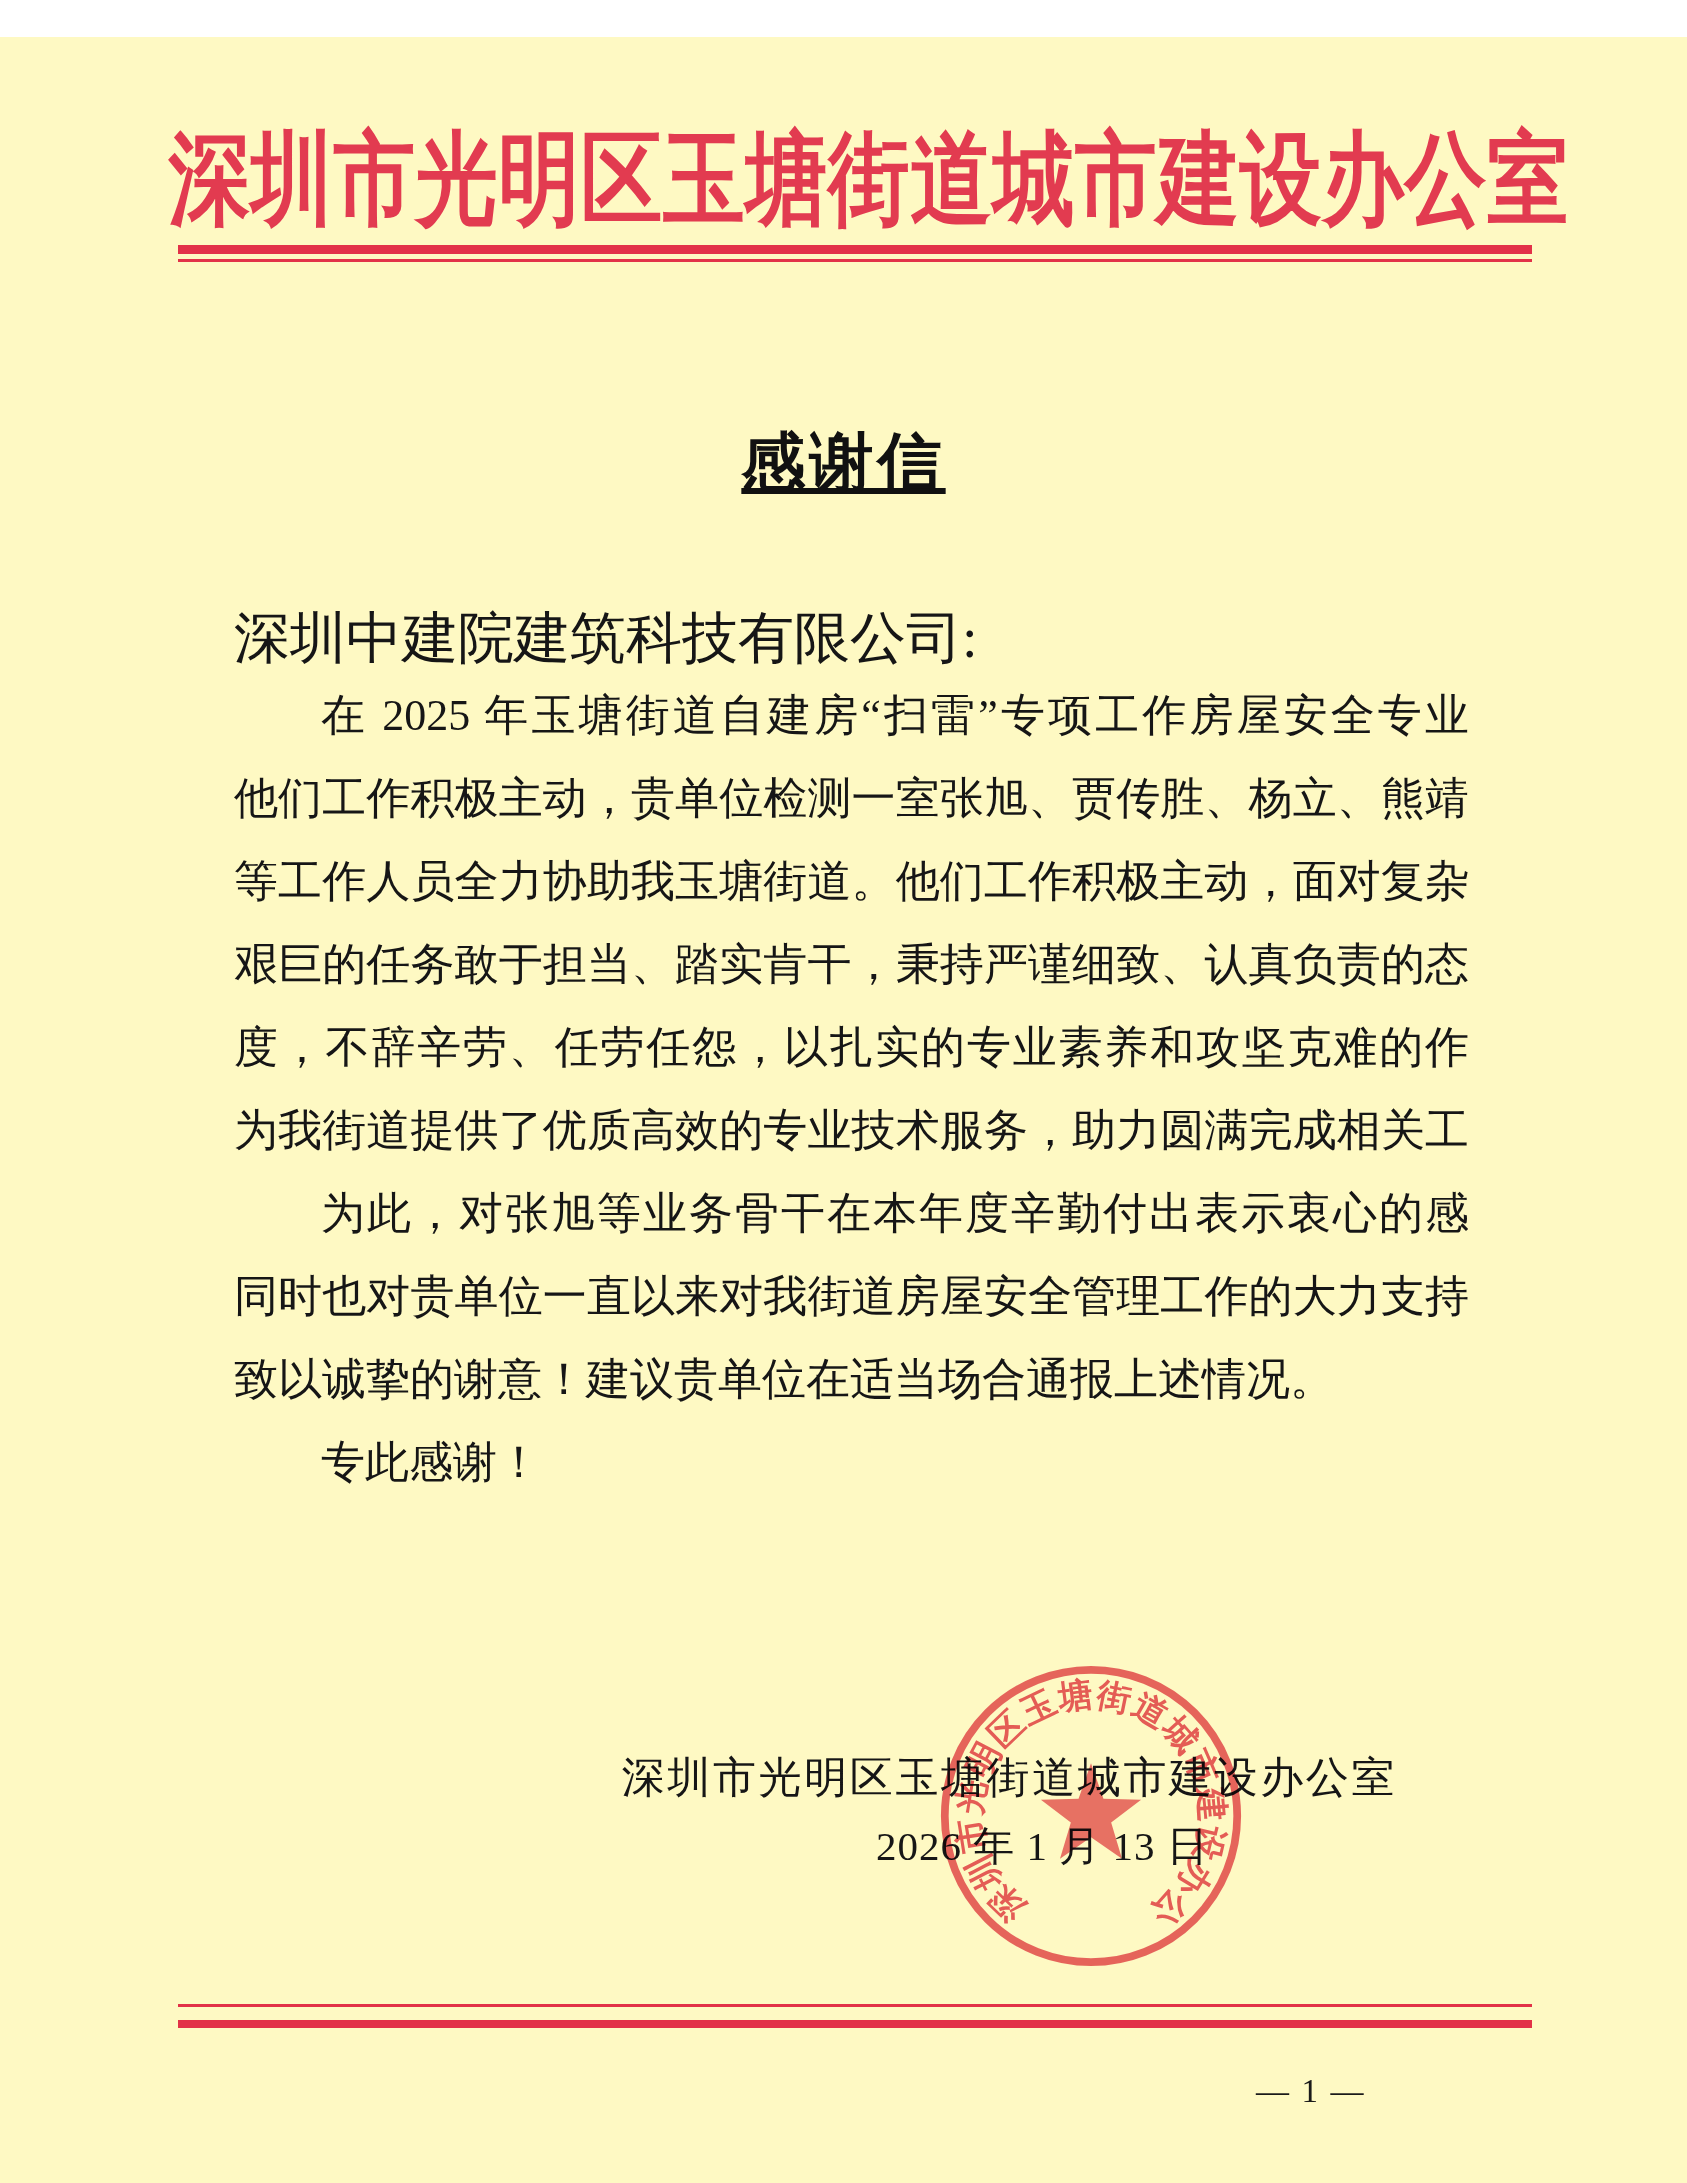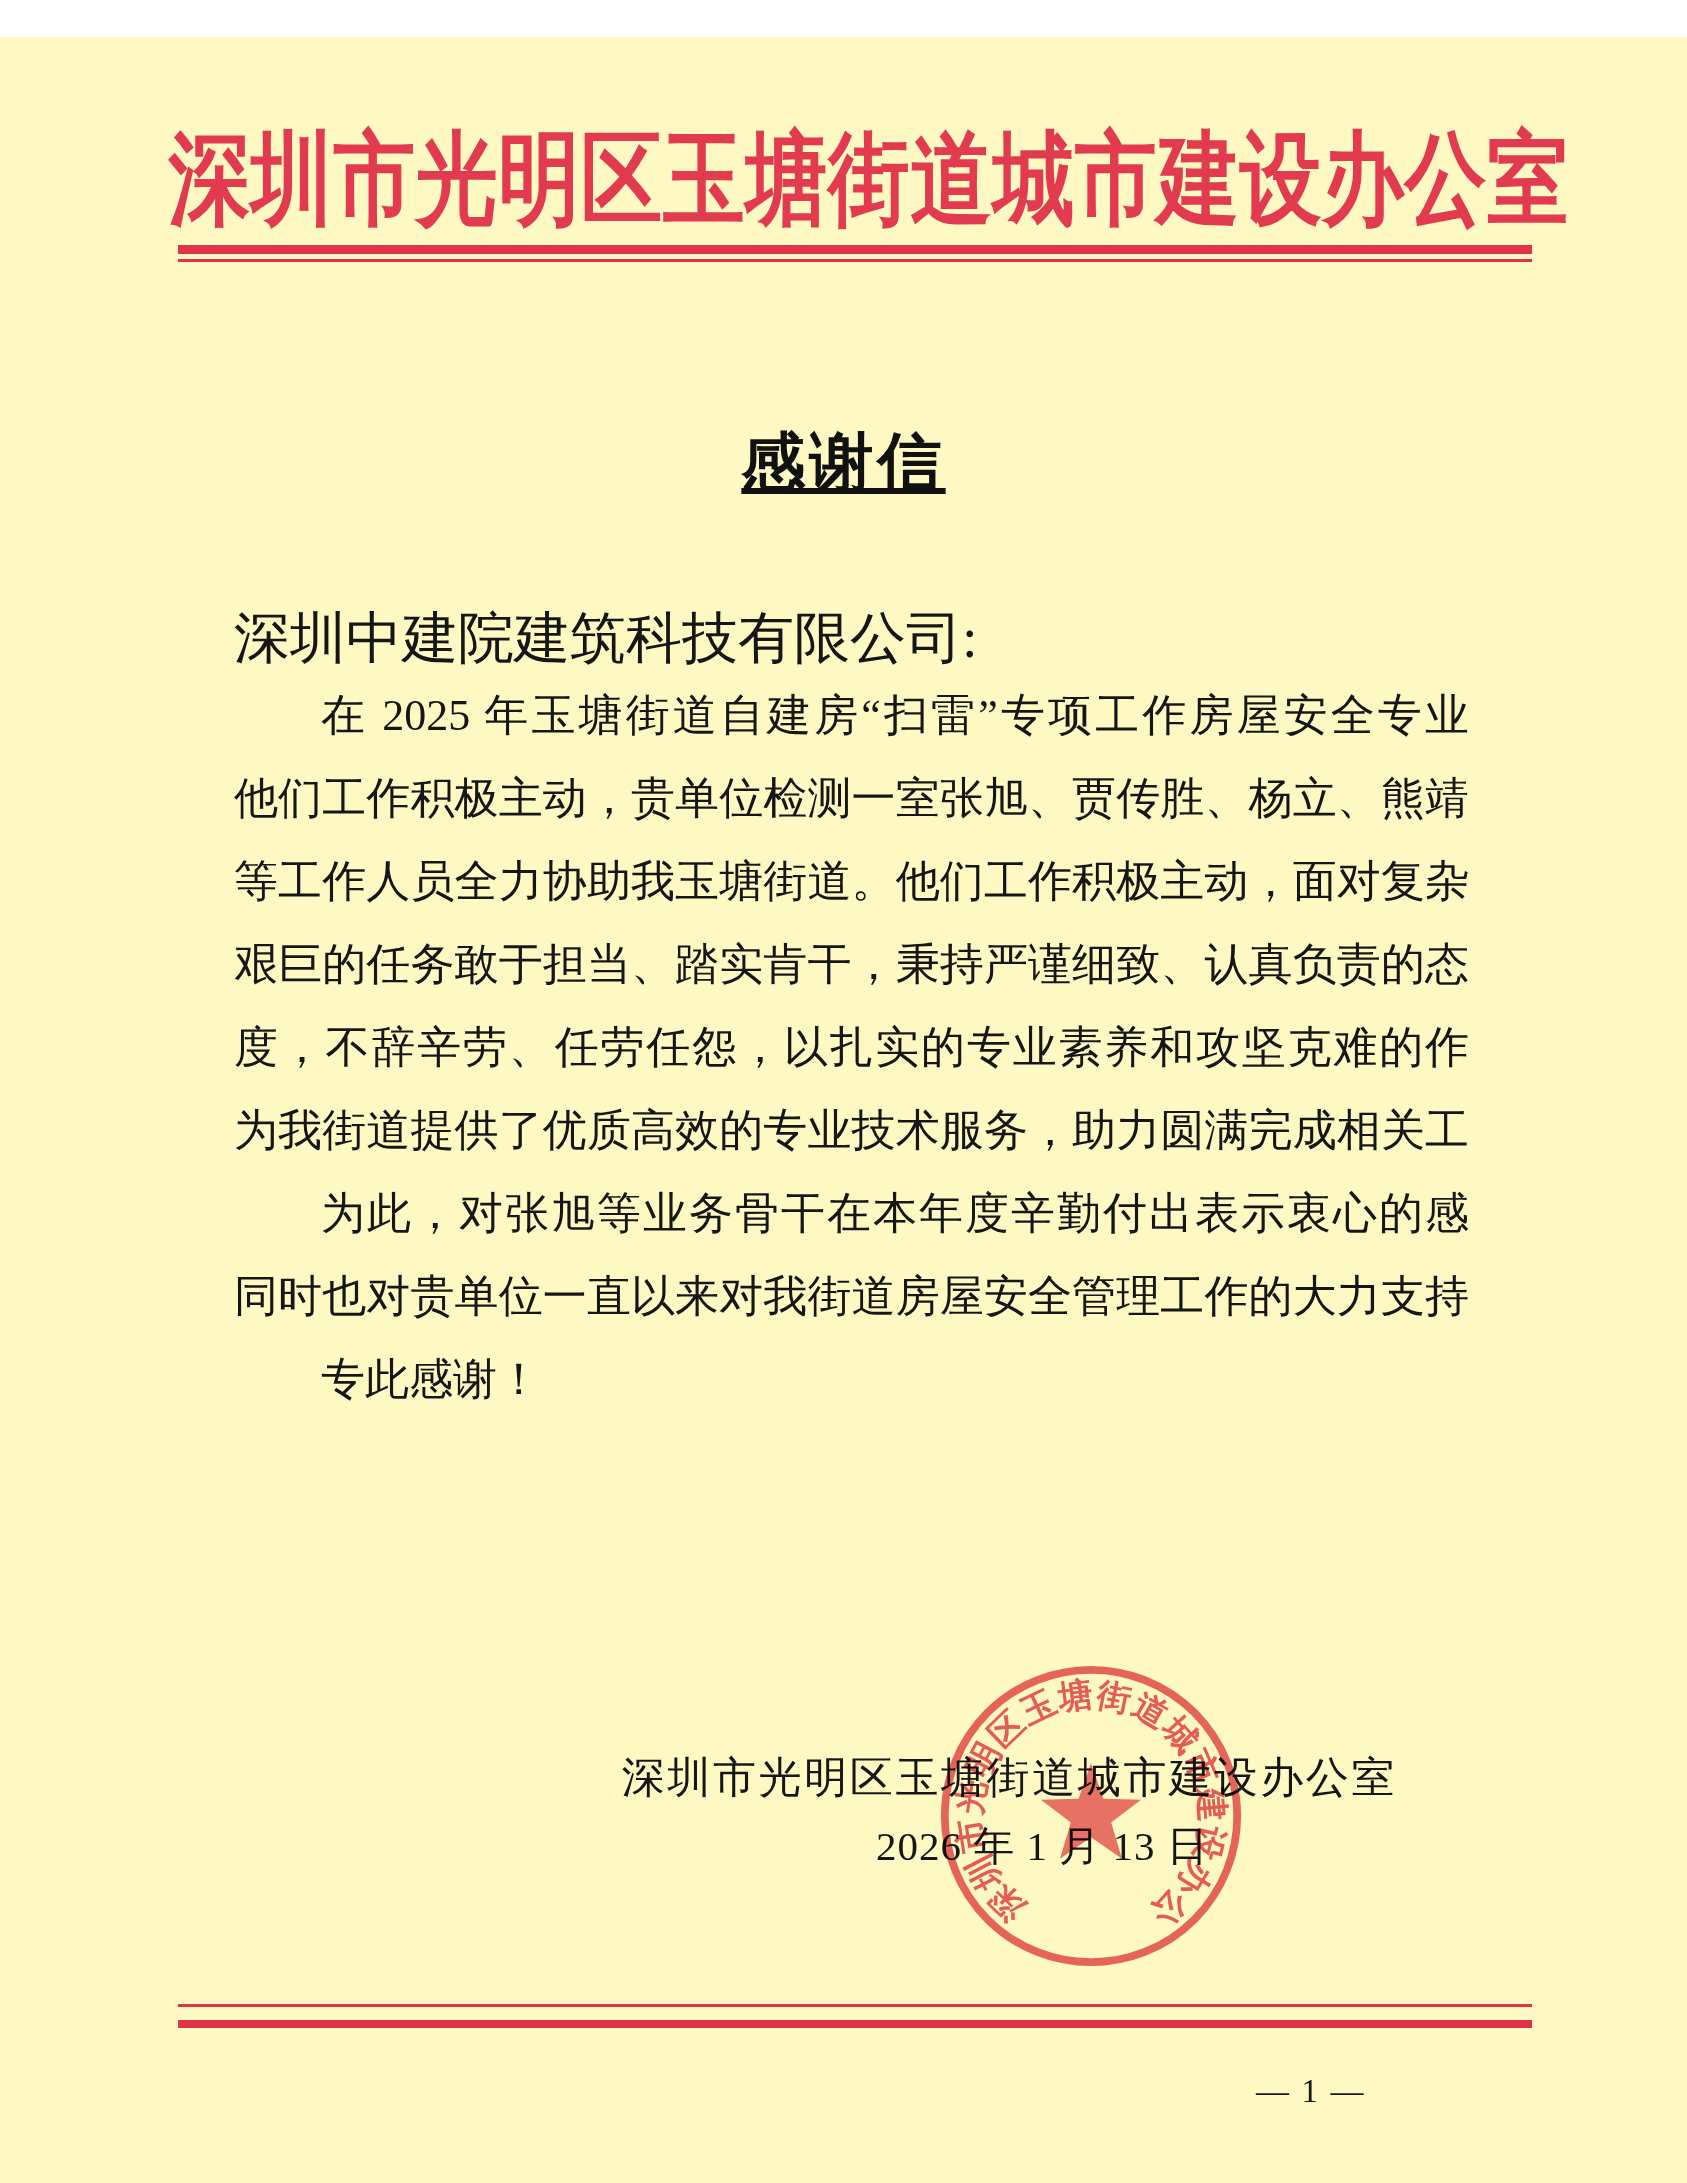--- a/index.html
+++ b/index.html
@@ -125,20 +125,21 @@
 
   <div class="body-block">
     <div class="body-line indent justify">在 2025 年玉塘街道自建房“扫雷”专项工作房屋安全专业</div>
     <div class="body-line justify">他们工作积极主动，贵单位检测一室张旭、贾传胜、杨立、熊靖杰</div>
     <div class="body-line justify">等工作人员全力协助我玉塘街道。他们工作积极主动，面对复杂</div>
     <div class="body-line justify">艰巨的任务敢于担当、踏实肯干，秉持严谨细致、认真负责的态</div>
     <div class="body-line justify">度，不辞辛劳、任劳任怨，以扎实的专业素养和攻坚克难的作风，</div>
     <div class="body-line justify">为我街道提供了优质高效的专业技术服务，助力圆满完成相关工</div>
     <div class="body-line indent justify">为此，对张旭等业务骨干在本年度辛勤付出表示衷心的感谢，</div>
     <div class="body-line justify">同时也对贵单位一直以来对我街道房屋安全管理工作的大力支持</div>
+    <div class="body-line">致以诚挚的谢意！建议贵单位在适当场合通报上述情况。</div>
     <div class="body-line indent">专此感谢！</div>
   </div>
 
   <div class="sig-org">深圳市光明区玉塘街道城市建设办公室</div>
   <div class="sig-date">2026 年 1 月 13 日</div>
 
   <svg class="seal" viewBox="0 0 600 600">
     <circle cx="300" cy="300" r="283" fill="none" stroke="rgba(223,60,80,0.85)" stroke-width="15"></circle>
     <polygon points="300,198 324.1,266.8 397,268.5 339,312.7 360,382.5 300,341 240,382.5 261,312.7 203,268.5 275.9,266.8" fill="rgba(223,60,80,0.78)"></polygon>
     <path id="sealArc" d="M 178.4 473.7 A 212 212 0 1 1 421.6 473.7" fill="none"></path>

